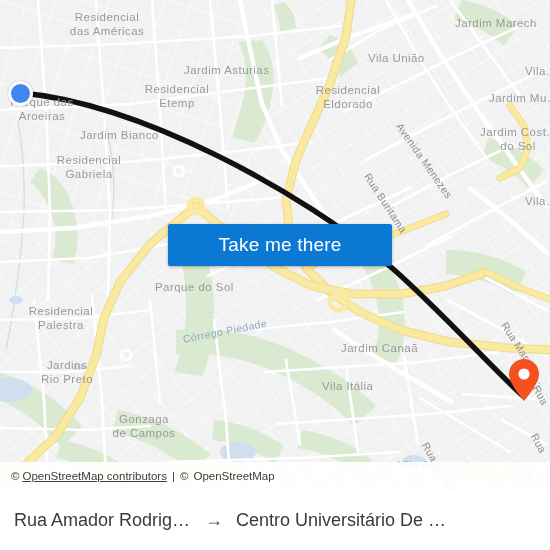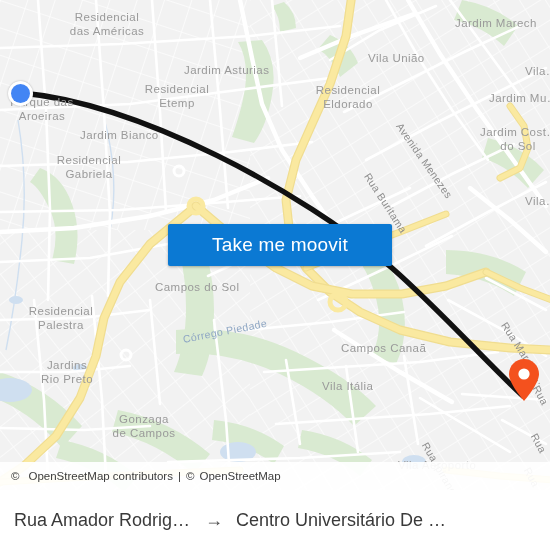--- a/index.html
+++ b/index.html
@@ -256,22 +256,22 @@
 
     <div class="lbl two" style="left:52px;top:10px;width:110px;">Residencial<br>das Américas</div>
     <div class="lbl" style="left:184px;top:64px;">Jardim Asturias</div>
     <div class="lbl two" style="left:133px;top:82px;width:88px;">Residencial<br>Etemp</div>
     <div class="lbl" style="left:80px;top:129px;">Jardim Bianco</div>
     <div class="lbl two" style="left:0px;top:95px;width:84px;">Parque das<br>Aroeiras</div>
     <div class="lbl two" style="left:46px;top:153px;width:86px;">Residencial<br>Gabriela</div>
     <div class="lbl two" style="left:16px;top:304px;width:90px;">Residencial<br>Palestra</div>
     <div class="lbl two" style="left:24px;top:358px;width:86px;">Jardins<br>Rio Preto</div>
     <div class="lbl two" style="left:98px;top:412px;width:92px;">Gonzaga<br>de Campos</div>
-    <div class="lbl" style="left:155px;top:281px;">Campos do Sol</div>
-    <div class="lbl" style="left:341px;top:342px;">Campos Canaã</div>
+    <div class="lbl" style="left:155px;top:281px;">Parque do Sol</div>
+    <div class="lbl" style="left:341px;top:342px;">Jardim Canaã</div>
     <div class="lbl" style="left:322px;top:380px;">Vila Itália</div>
     <div class="lbl" style="left:398px;top:415px;margin-top:44px;">Vila Aeroporto</div>
     <div class="lbl" style="left:368px;top:52px;">Vila União</div>
     <div class="lbl" style="left:455px;top:17px;">Jardim Marech</div>
     <div class="lbl two" style="left:305px;top:83px;width:86px;">Residencial<br>Eldorado</div>
     <div class="lbl" style="left:489px;top:92px;">Jardim Mu…</div>
     <div class="lbl two" style="left:480px;top:125px;width:76px;">Jardim Cost…<br>do Sol</div>
     <div class="lbl" style="left:525px;top:65px;">Vila…</div>
     <div class="lbl" style="left:525px;top:195px;">Vila…</div>
 
@@ -291,28 +291,28 @@
 
     <div class="pin">
       <svg width="32" height="44" viewBox="0 0 32 44">
         <path d="M16 1 C7.7 1 1 7.7 1 16 C1 26 16 43 16 43 C16 43 31 26 31 16 C31 7.7 24.3 1 16 1 Z" fill="#f4511e"></path>
         <circle cx="16" cy="16" r="5.6" fill="#ffffff"></circle>
       </svg>
     </div>
 
     <div class="attrib">
       <span>©</span>
-      <span style="margin-left:8px;">OpenStreetMap contributors</span>
+      <span style="margin-left:2px;text-decoration:underline;">OpenStreetMap contributors</span>
       <span class="sep">|</span>
       <span>©</span>
       <span style="margin-left:4px;">OpenStreetMap</span>
     </div>
   </div>
 
-  <div class="cta">Take me moovit</div>
+  <div class="cta">Take me there</div>
 
   <div class="bottom">
     <div class="ep from">Rua Amador Rodrigu…</div>
     <div class="arrow">→</div>
     <div class="ep to">Centro Universitário De Rio…</div>
   </div>
 
 </div>
 
 </body></html>

